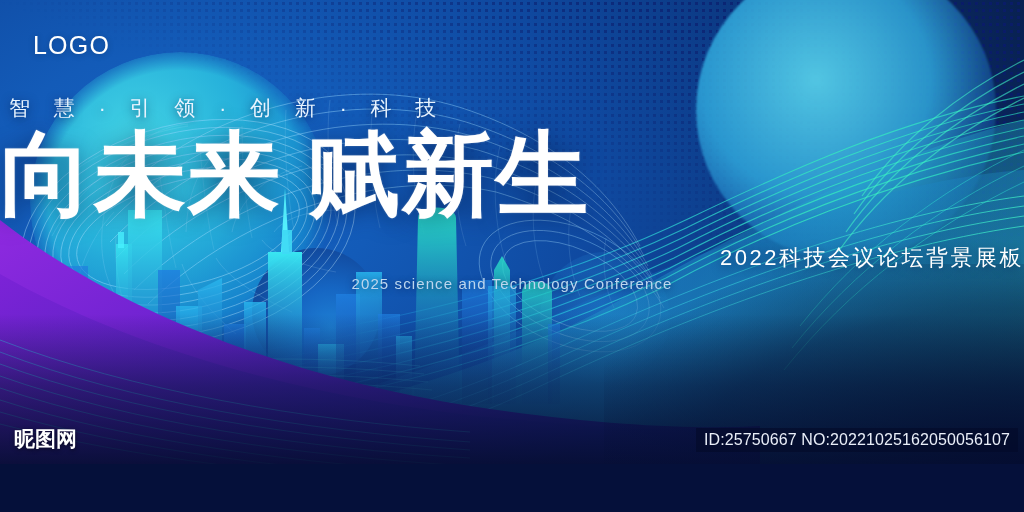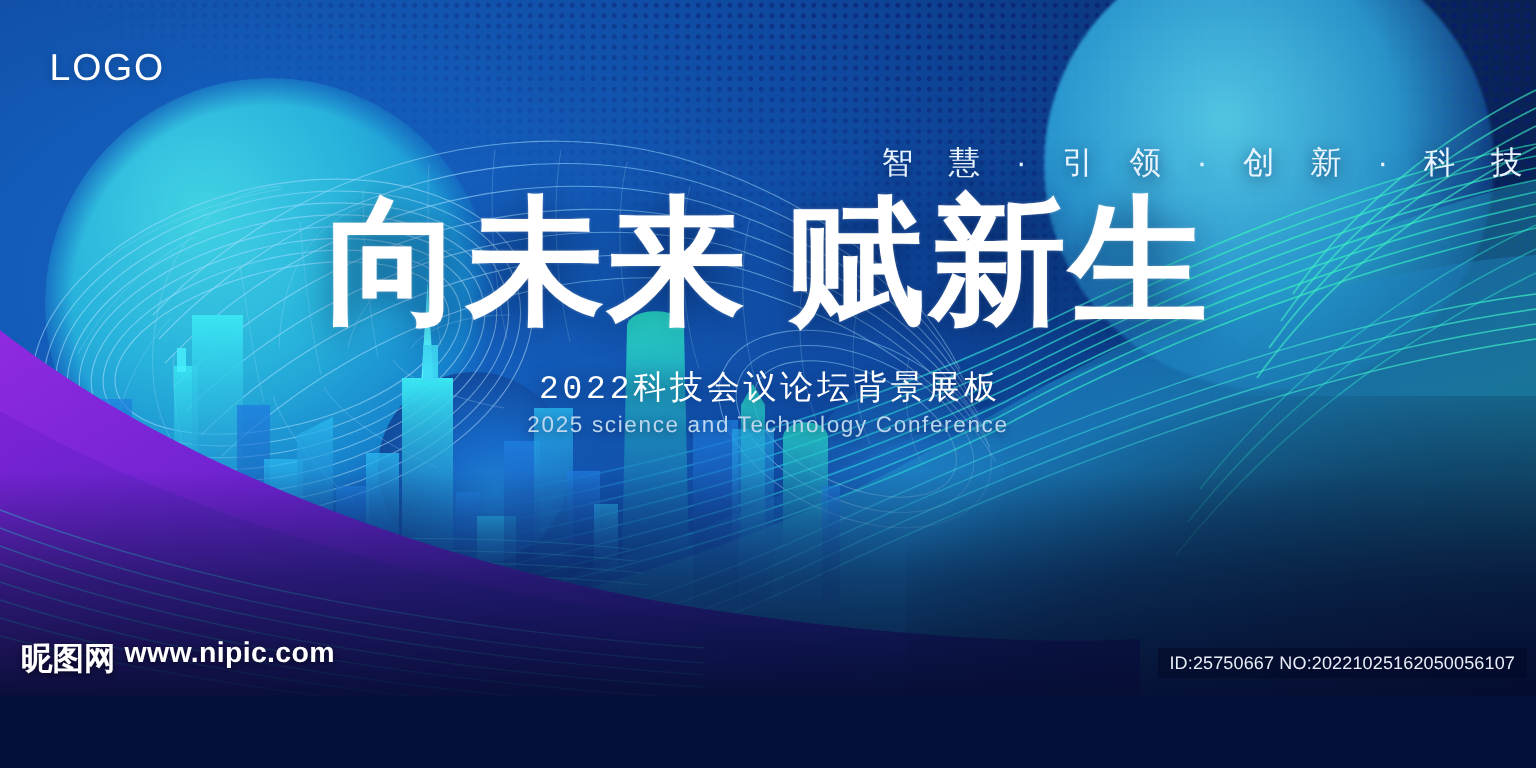--- a/index.html
+++ b/index.html
@@ -86,53 +86,52 @@
   
   .logo{
     position:absolute;left:33px;top:31px;color:#ffffff;font-size:25px;letter-spacing:1.2px;
     font-weight:400;text-shadow:0 1px 6px rgba(0,0,0,.25);
   }
   .tagline-tr{
     position:absolute;right:28px;top:38px;color:#ffffff;font-size:13px;letter-spacing:1.4px;
     font-weight:400;white-space:nowrap;text-shadow:0 1px 5px rgba(0,20,60,.5);
   }
   .kicker{
-    position:absolute;left:0;right:0;top:94px;text-align:right;color:#e8f4ff;
+    position:absolute;left:0;right:0;top:94px;text-align:left;color:#e8f4ff;
     font-size:21px;letter-spacing:9px;font-weight:400;text-indent:9px;
     text-shadow:0 2px 10px rgba(0,25,70,.7);
   }
   .headline{
-    position:absolute;left:0;right:0;top:129px;text-align:center;color:#ffffff;
+    position:absolute;left:0;right:0;top:129px;color:#ffffff;
     font-size:92px;line-height:1;font-weight:700;letter-spacing:2px;
     font-family:"DejaVu Sans","Liberation Sans",sans-serif;
     text-shadow:0 3px 22px rgba(2,22,70,.55),0 0 2px rgba(255,255,255,.4);
     white-space:nowrap;
   }
   .headline .gap{display:inline-block;width:26px;}
   .subtitle-cn{
-    position:absolute;left:0;right:0;top:243px;text-align:center;color:#ffffff;
+    position:absolute;left:0;right:0;top:243px;text-align:right;color:#ffffff;
     font-size:22px;letter-spacing:2.5px;font-weight:400;text-indent:2.5px;
     text-shadow:0 2px 10px rgba(0,25,70,.6);
-    font-family:Liberation Mono, monospace;
   }
   .subtitle-en{
     position:absolute;left:0;right:0;top:274px;text-align:center;color:#bcd6ee;
     font-size:15px;line-height:1.28;letter-spacing:1.1px;font-weight:400;
     text-shadow:0 1px 6px rgba(0,20,60,.55);
   }
 
   
   .wm-left{
-    position:absolute;left:14px;bottom:11px;display:flex;align-items:flex-start;gap:6px;
+    position:absolute;left:14px;bottom:11px;display:flex;align-items:flex-end;gap:6px;
     color:#ffffff;text-shadow:0 1px 4px rgba(0,0,0,.6);
   }
   .wm-cn{font-size:21px;font-weight:700;letter-spacing:0px;font-family:"DejaVu Sans","Liberation Sans",sans-serif;}
   .wm-url{font-size:19px;font-weight:700;letter-spacing:.2px;}
   .wm-id{
-    position:absolute;right:6px;bottom:12px;color:#e9eef8;font-size:12px;letter-spacing:.1px;
+    position:absolute;right:6px;bottom:12px;color:#e9eef8;font-size:16px;letter-spacing:.1px;
     background:rgba(4,10,40,.62);padding:3px 8px;white-space:nowrap;
   }
 </style>
 </head>
 <body>
 
 <div id="poster">
 
   <div class="layer halftone"></div>
   <div class="layer halftone-r"></div>
@@ -386,18 +385,17 @@
   </div>
 
   <div class="subtitle-cn">2022科技会议论坛背景展板</div>
 
   <div class="subtitle-en">
     <div>2025 science and Technology Conference</div>
   </div>
 
   <div class="wm-left">
     <span class="wm-cn">昵图网</span>
-    <span class="wm-url">www.nipic.com</span>
   </div>
 
   <div class="wm-id">ID:25750667 NO:20221025162050056107</div>
 
 </div>
 
 </body></html>

